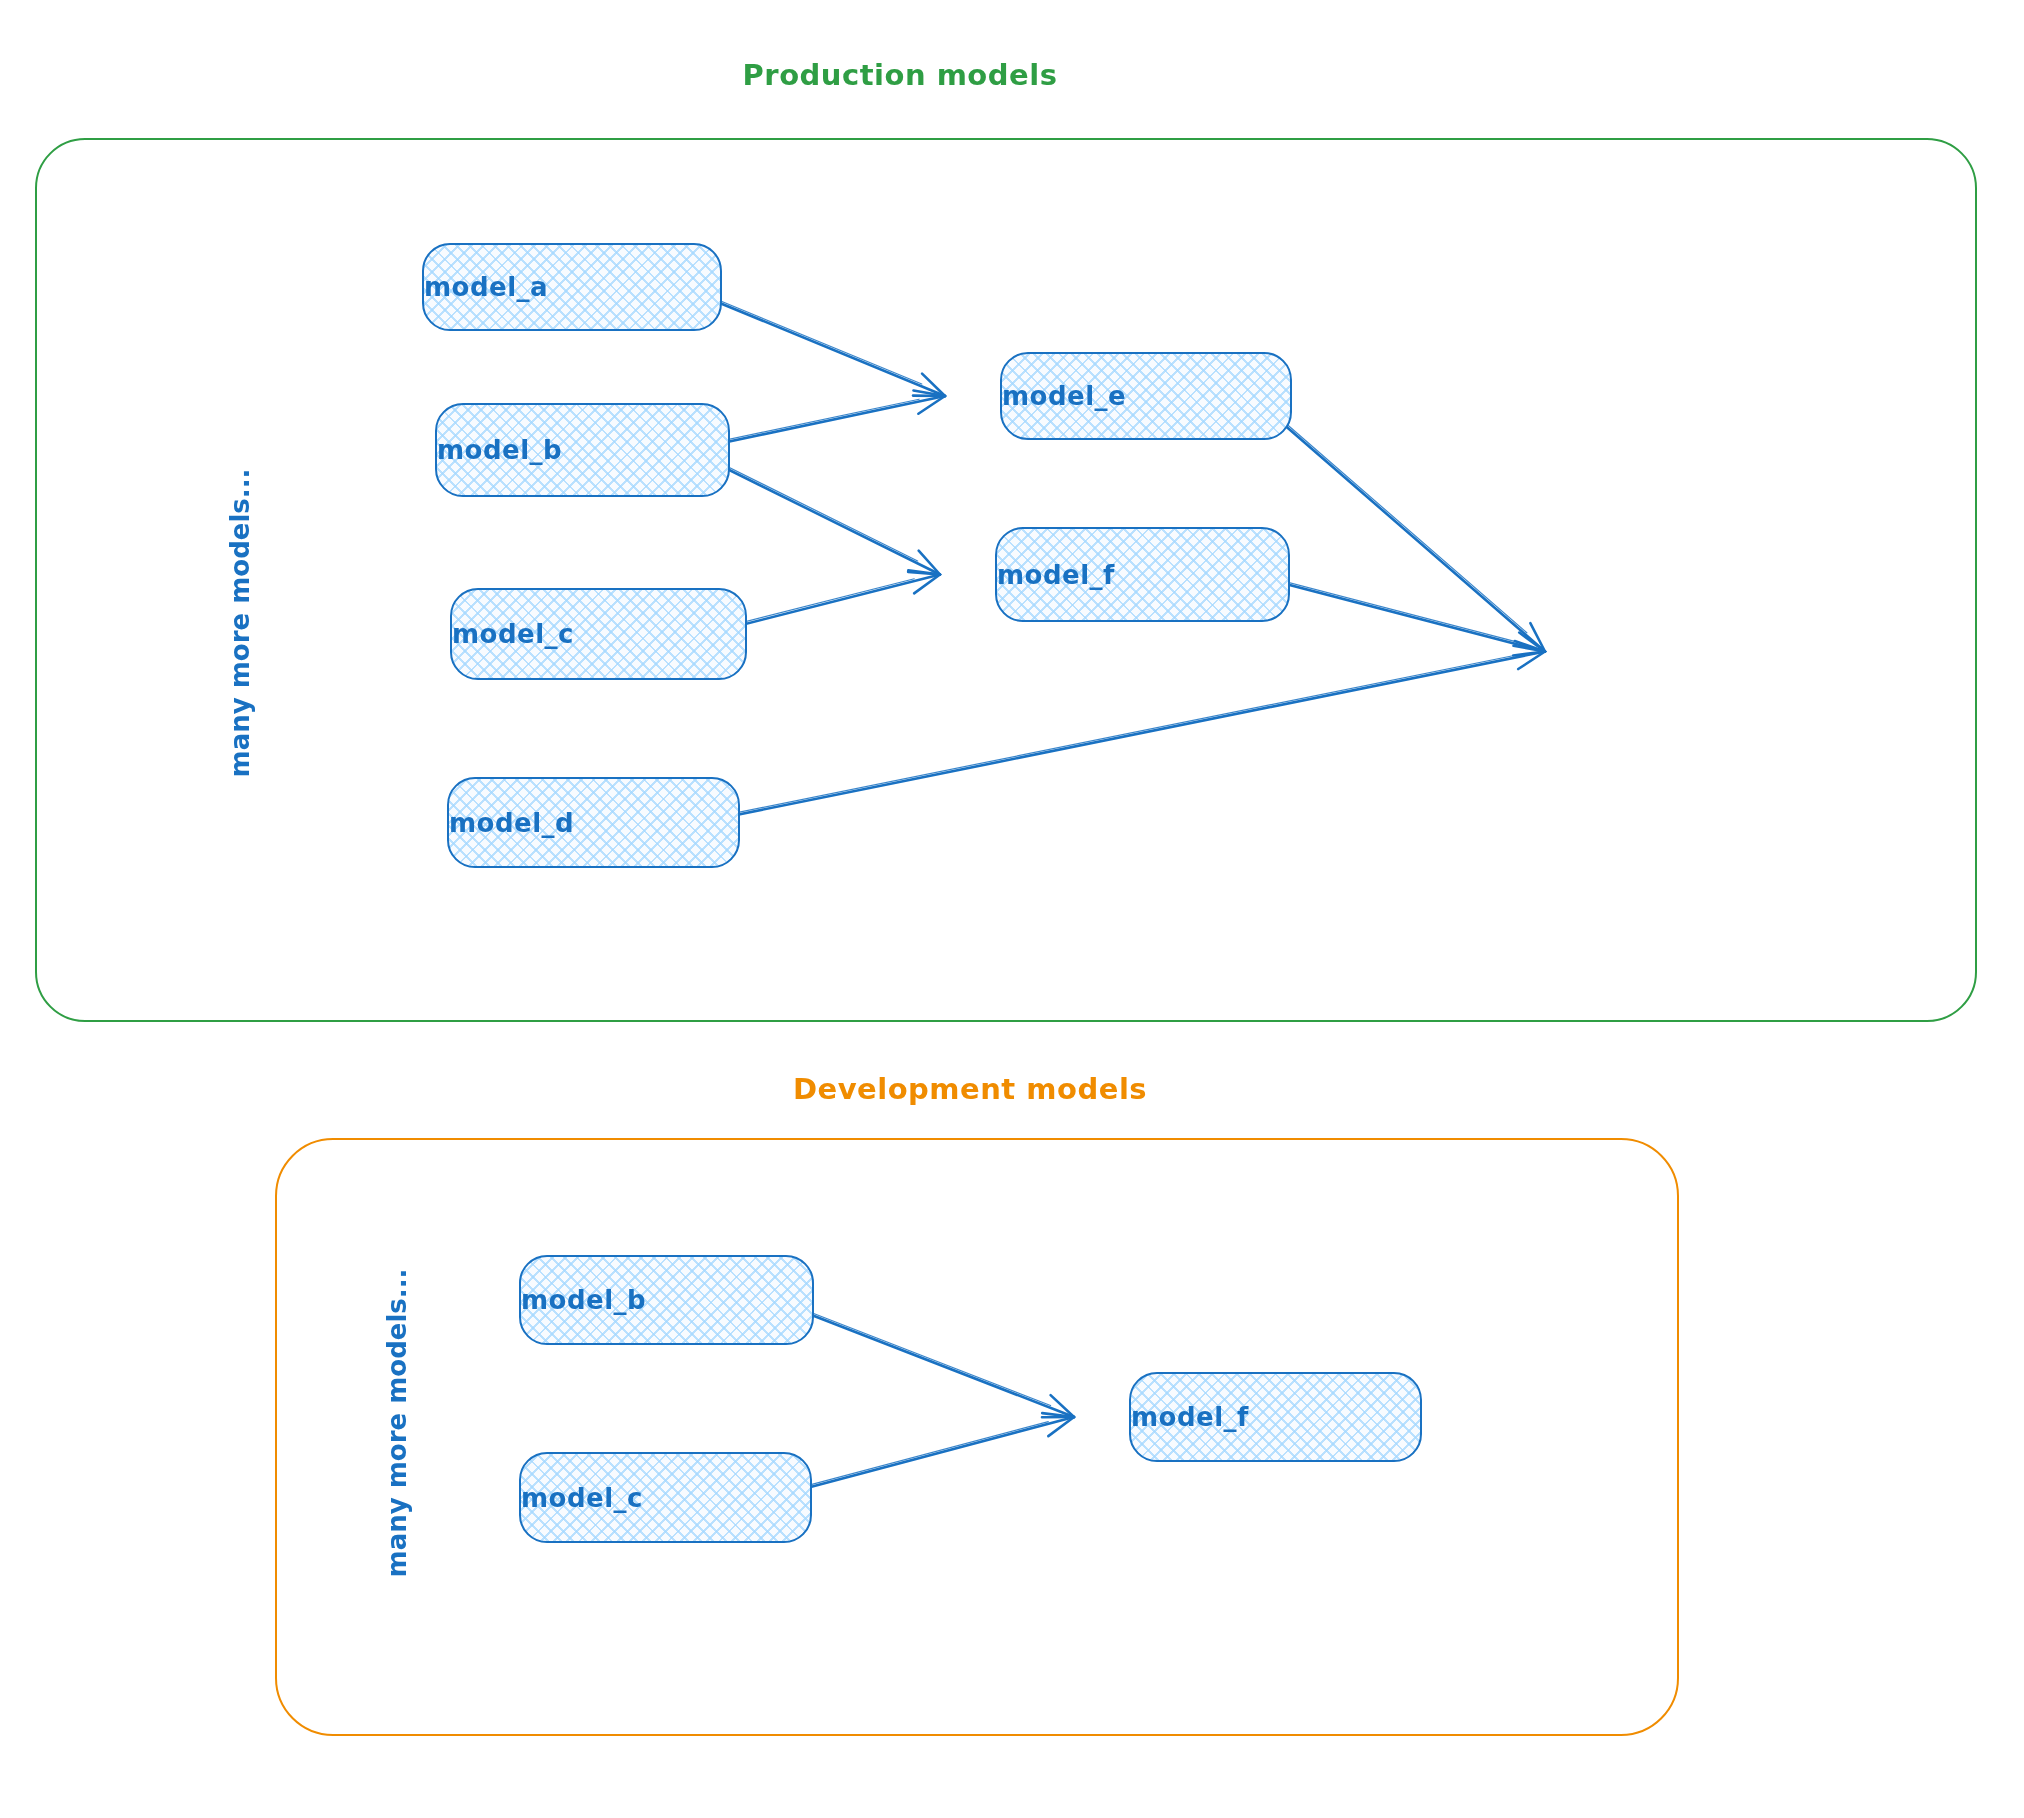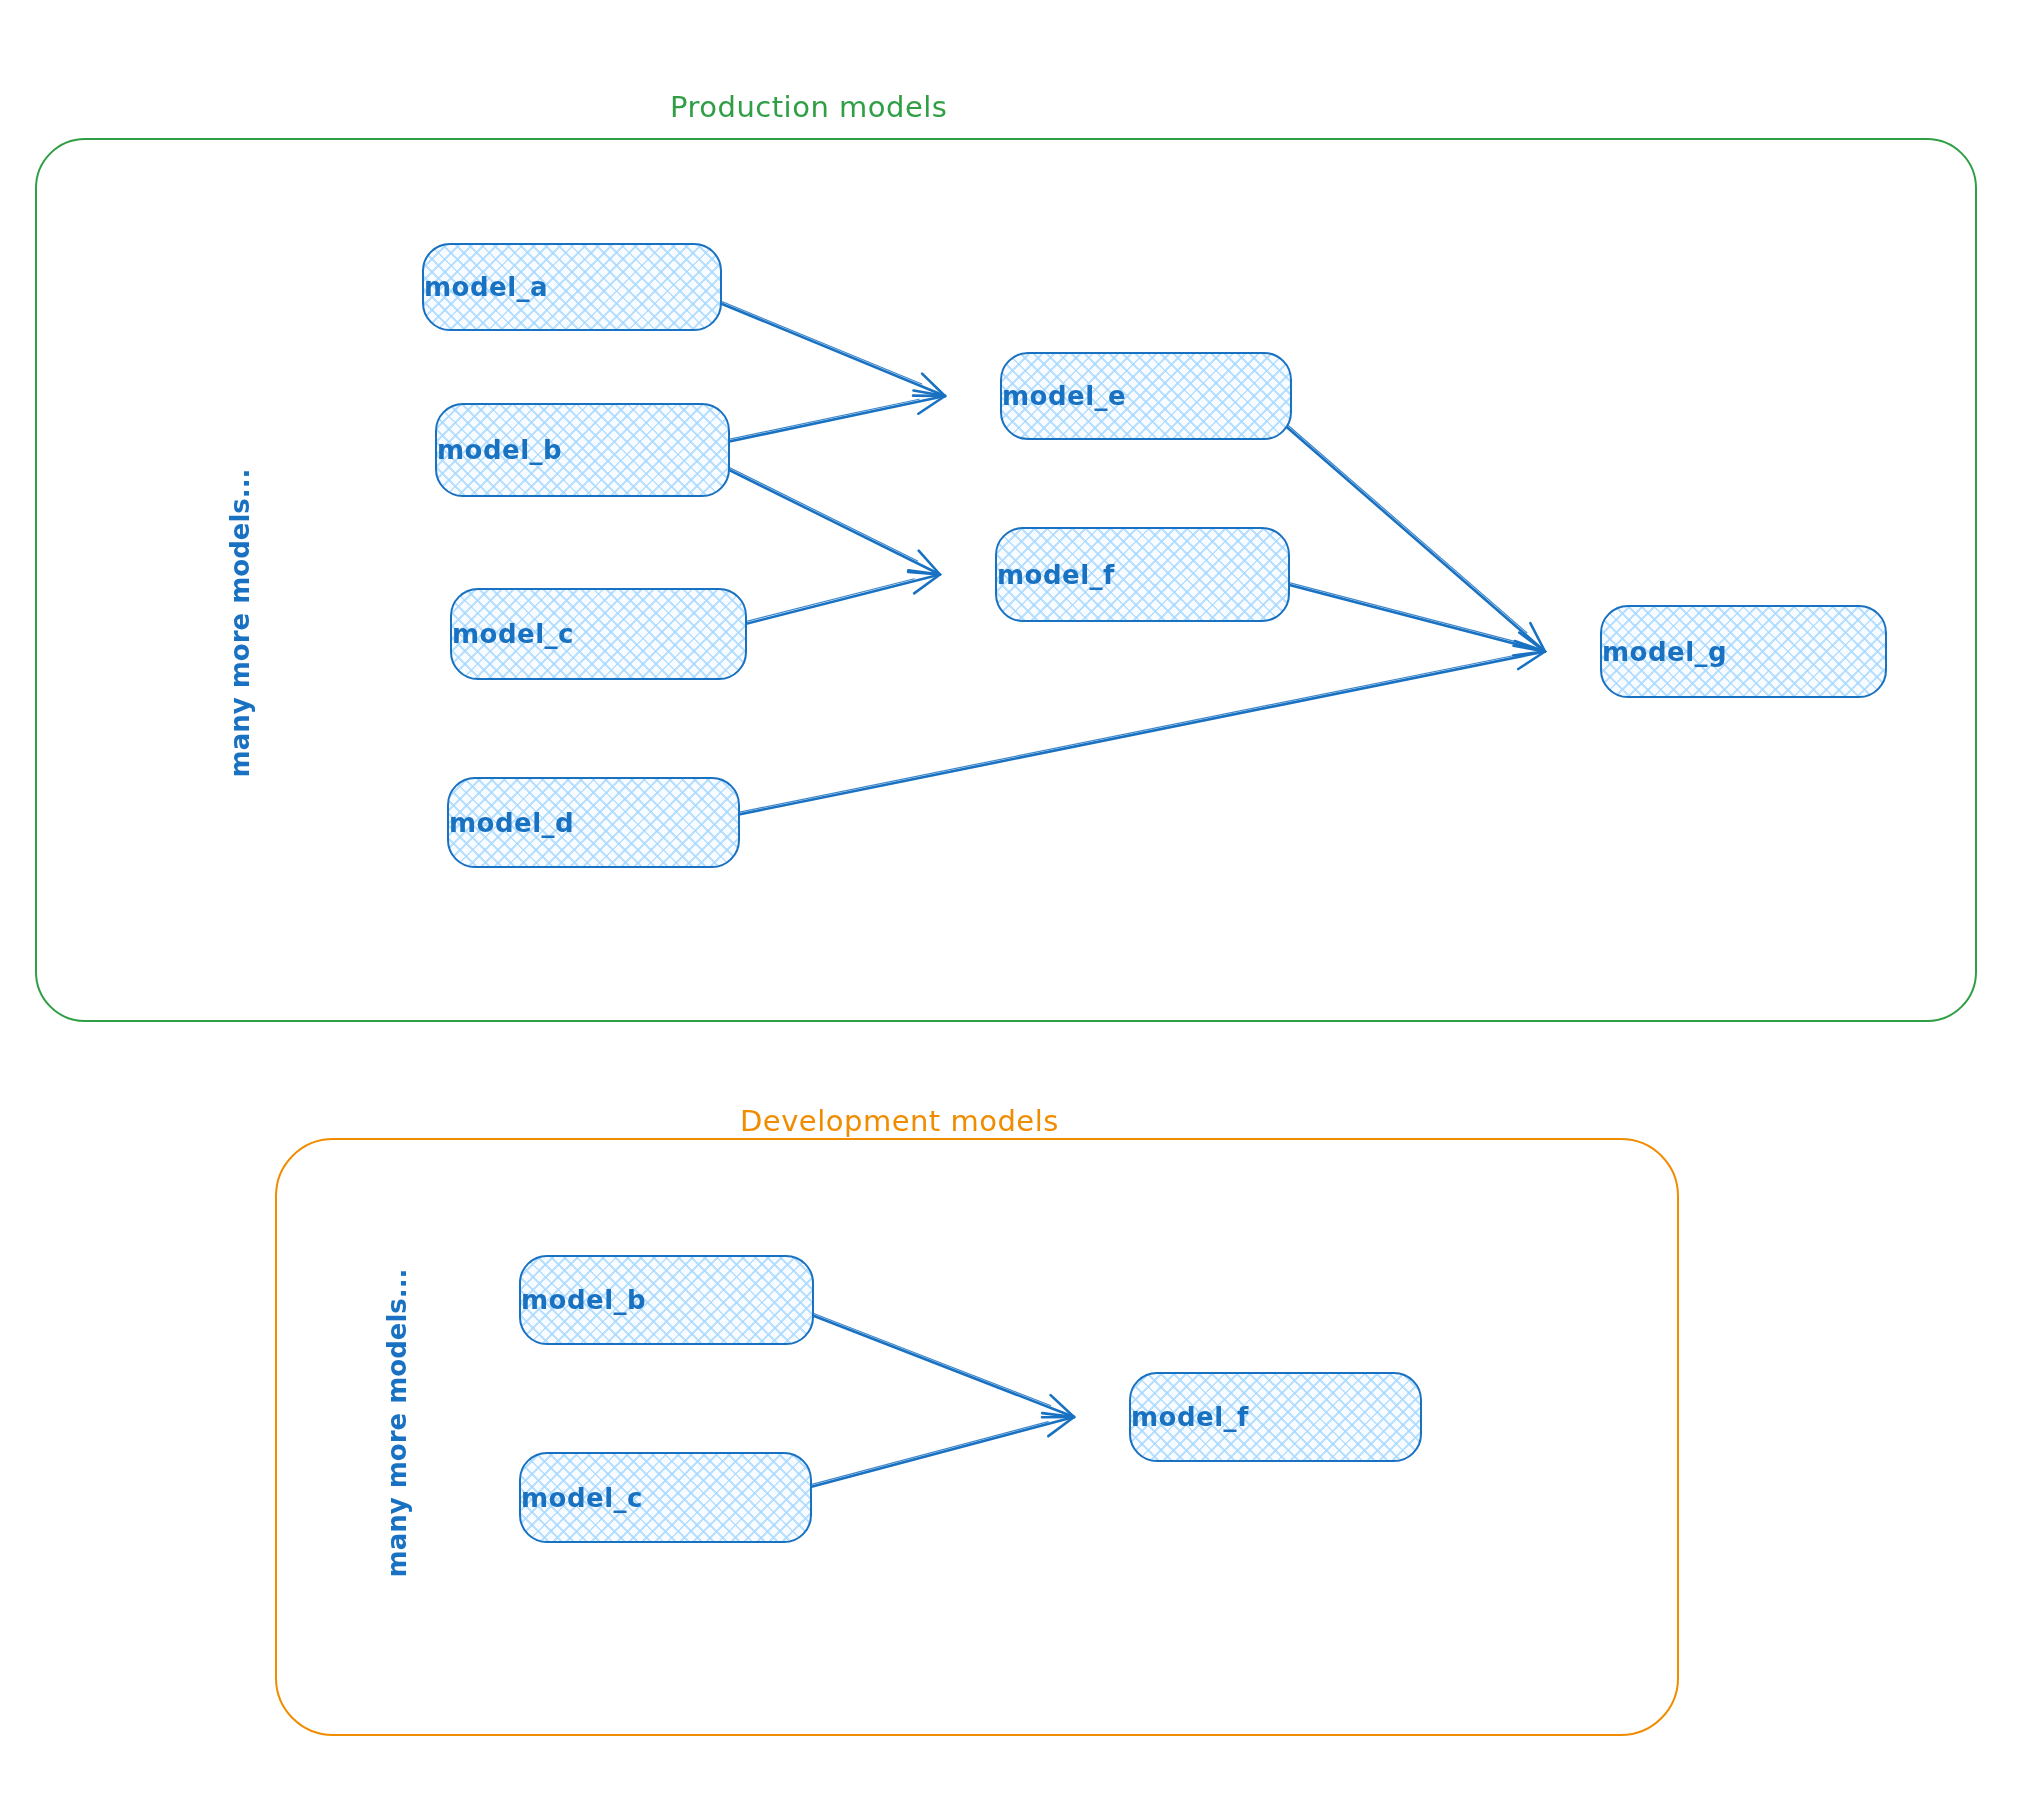--- a/index.html
+++ b/index.html
@@ -6,22 +6,22 @@
   .canvas{
     position:relative;width:2024px;height:1818px;background:#ffffff;overflow:hidden;
     font-family:"DejaVu Sans",sans-serif;
   }
   .frame{
     position:absolute;border:2.5px solid #999;background:transparent;z-index:1;
   }
   .frame.prod{left:35px;top:138px;width:1938px;height:880px;border-radius:50px;}
   .frame.dev{left:275px;top:1138px;width:1400px;height:594px;border-radius:58px;}
   .section-title{
-    position:absolute;width:460px;font-size:29px;font-weight:normal;
-    letter-spacing:0.5px;z-index:3;margin-top:32px;
+    position:absolute;width:460px;text-align:center;font-size:29px;font-weight:bold;
+    letter-spacing:0.5px;z-index:3;
   }
   .section-title.prod{left:670px;top:58px;}
   .section-title.dev{left:740px;top:1072px;}
   .side-note{
     position:absolute;white-space:nowrap;font-size:26px;font-weight:bold;z-index:3;
     transform:translate(-50%,-50%) rotate(-90deg);transform-origin:center center;
   }
   .node{
     position:absolute;z-index:4;display:flex;align-items:center;justify-content:flex-start;
     border:2.5px solid #1971c2;border-radius:28px;
@@ -96,23 +96,20 @@
   </div>
   <div class="node" style="left: 953px; top: 352px; width: 292px; height: 88px;">
     <span class="node-label" style="color: rgb(25, 113, 194);">model_e</span>
   </div>
   <div class="node" style="left: 400px; top: 777px; width: 293px; height: 91px;">
     <span class="node-label" style="color: rgb(25, 113, 194);">model_d</span>
   </div>
   <div class="node" style="left: 948px; top: 527px; width: 295px; height: 95px;">
     <span class="node-label" style="color: rgb(25, 113, 194);">model_f</span>
   </div>
-  <div class="node" style="left: 1553px; top: 605px; width: 287px; height: 93px;">
-    <span class="node-label" style="color: rgb(25, 113, 194);">model_g</span>
-  </div>
 
   <div class="frame dev" style="border-color: rgb(240, 140, 0);"></div>
 
   <div class="section-title dev" style="color: rgb(240, 140, 0);">Development models</div>
 
   <div class="side-note" style="left: 397px; top: 1423px; color: rgb(25, 113, 194);">many more models...</div>
 
   <div class="node" style="left: 472px; top: 1255px; width: 295px; height: 90px;">
     <span class="node-label" style="color: rgb(25, 113, 194);">model_b</span>
   </div>

